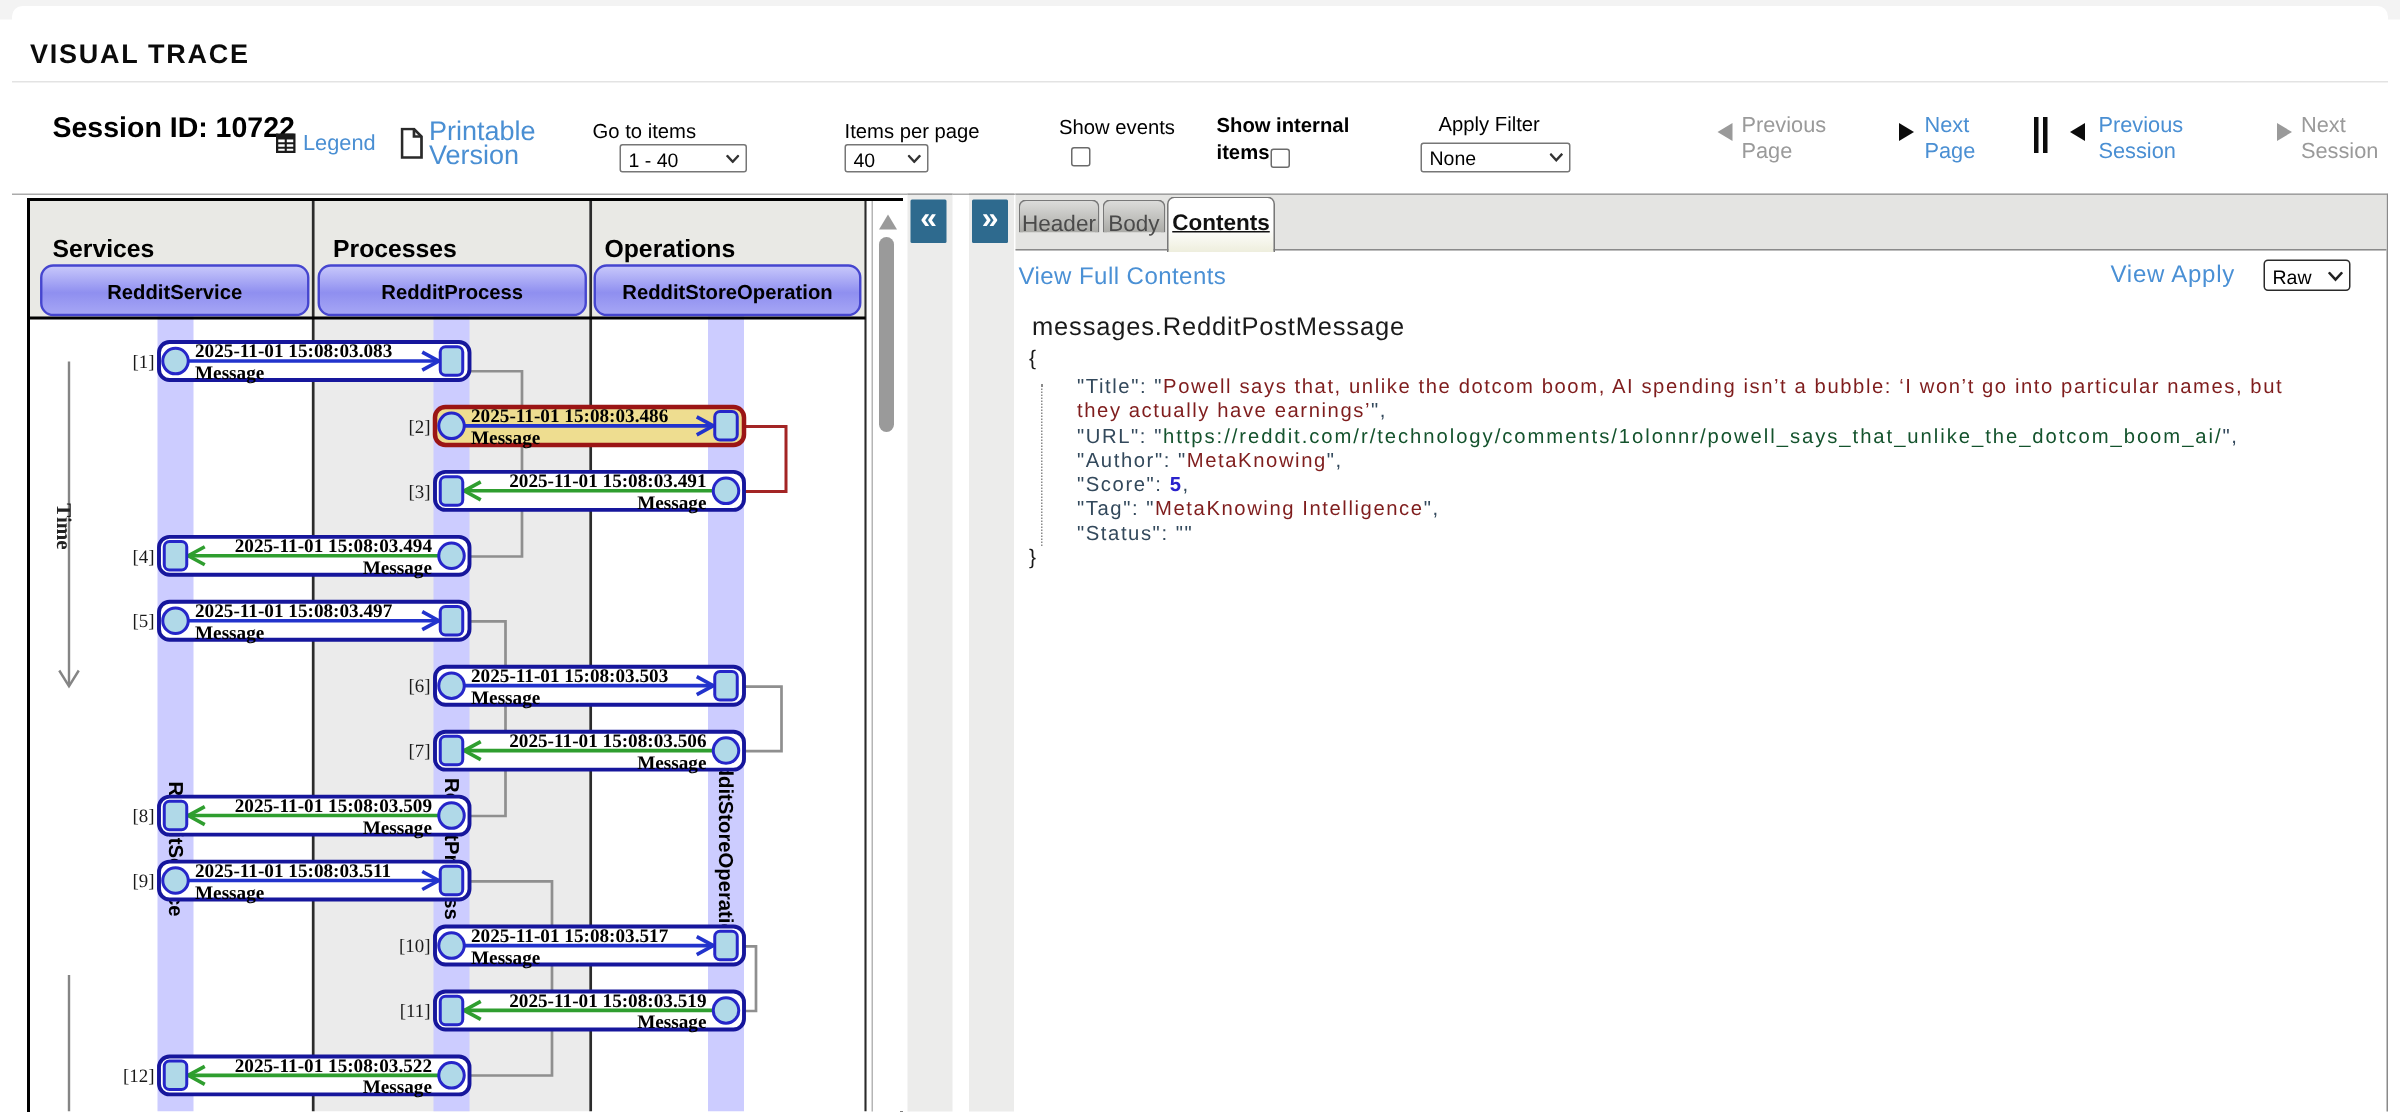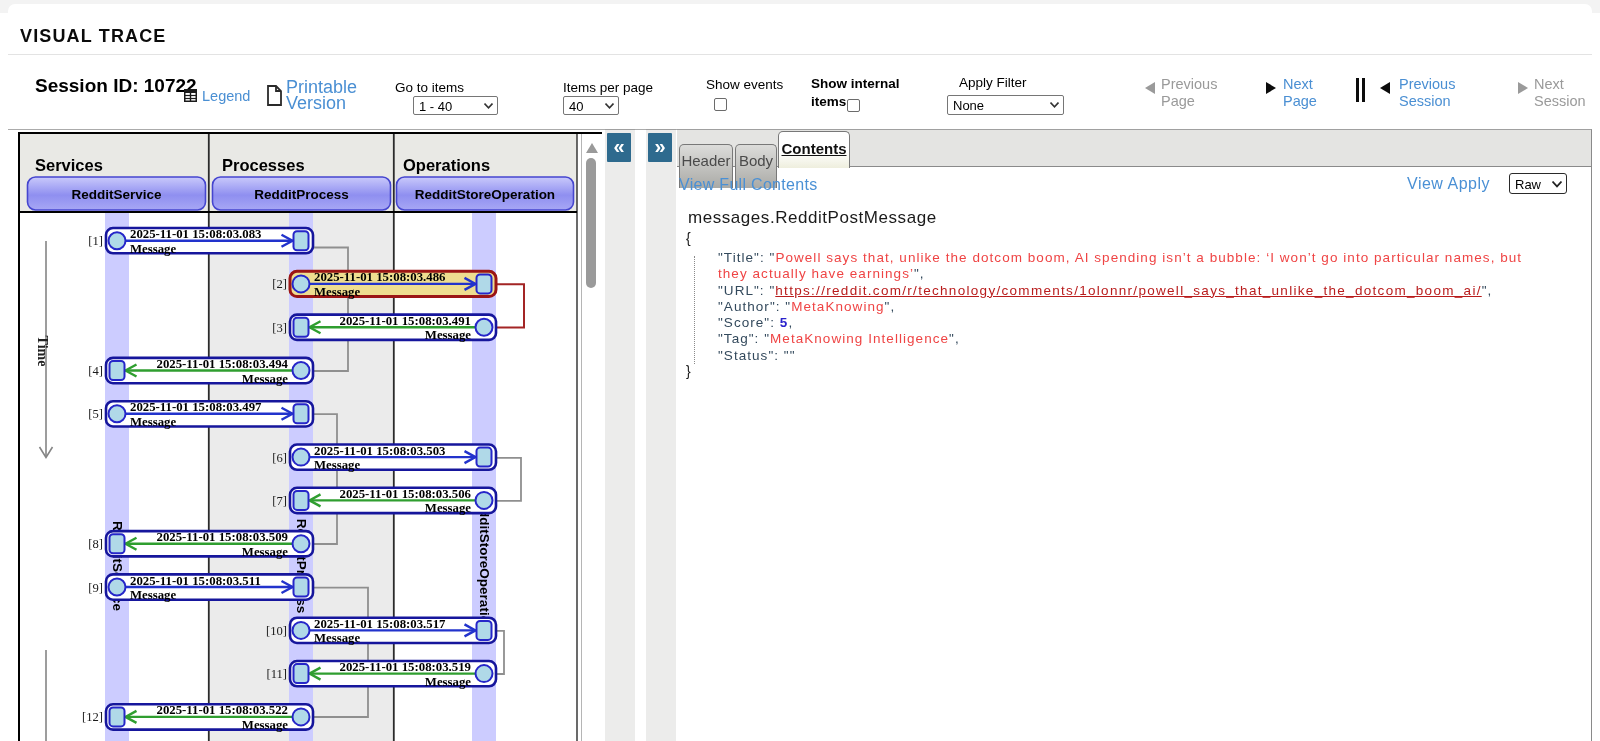--- a/index.html
+++ b/index.html
@@ -17,24 +17,24 @@
 .tri-r { width:0; height:0; border-left:10px solid #000; border-top:6.5px solid transparent; border-bottom:6.5px solid transparent; position:absolute; }
 .tri-l { width:0; height:0; border-right:10px solid #000; border-top:6.5px solid transparent; border-bottom:6.5px solid transparent; position:absolute; }
 
 
 .strip { position:absolute; top:129px; width:30px; height:612px; background:#ececeb; border-top:1px solid #a0a0a0; }
 .colbtn { position:absolute; top:3px; left:2px; width:24px; height:29px; background:#2e6a8e; color:#fff; text-align:center; font-size:20px; font-weight:bold; line-height:26px; border-radius:1px; }
 
 
 #rpane { position:absolute; left:677px; top:129px; width:915px; height:612px; background:#fff; border-top:1px solid #a0a0a0; border-right:1px solid #8a8a8a; }
 #tabband { position:absolute; left:0; top:0; width:914px; height:37px; background:#e4e4e2; border-bottom:1px solid #8a8a8a; }
-.tab { position:absolute; top:14px; height:44px; border:1px solid #787878; border-bottom:none; border-radius:5px 5px 0 0; font-size:15px; color:#4a4a4a; text-align:center; background:linear-gradient(#dcdcda,#aaaaa6); line-height:32px; }
+.tab { position:absolute; top:3px; height:22px; border:1px solid #787878; border-bottom:none; border-radius:5px 5px 0 0; font-size:15px; color:#4a4a4a; text-align:center; background:linear-gradient(#dcdcda,#aaaaa6); line-height:32px; }
 #tab3 { top:1px; height:37px; background:linear-gradient(#ffffff 55%,#eeeedd); font-weight:bold; color:#111; line-height:34px; z-index:3; }
-.ov { color:#ef4444;margin-top:44px; }
-.ou { color:#b91c1c; text-decoration:underline; letter-spacing:1.3px; }
+.ov { color:#7f1d1d;margin-top:44px; }
+.ou { color:#14532d; letter-spacing:1.3px; }
 </style>
 </head>
 <body>
 <div style="position:absolute;left:0;top:0;width:1600px;height:13px;background:#f3f3f3;"></div>
 <div id="panel"></div>
 <div id="vt">VISUAL TRACE</div>
 <div id="hdivider"></div>
 <div style="position:absolute;left:8px;top:129px;width:1584px;height:1px;background:#ababab;"></div>
 
 <div id="toolbar" style="position:absolute;left:0;top:51px;width:1600px;height:78px;">
@@ -64,21 +64,21 @@
       <span class="tx">40</span>
       <svg width="9" height="6">
         <path d="M0.5,0.5 L4.5,4.8 L8.5,0.5" fill="none" stroke="#333" stroke-width="1.6"></path>
       </svg>
     </div>
   <div class="lbl" style="left:706px;top:26px;">Show events</div>
   <div class="cb" style="left:714px;top:47px;"></div>
   <div class="lbl" style="left:811px;top:24px;line-height:18px;font-weight:bold;">Show internal<br>items</div>
   <div class="cb" style="left:847px;top:48px;"></div>
   <div class="lbl" style="left:959px;top:24px;">Apply Filter</div>
-  <div class="sel" style="left:947px;top:44px;width:117px;height:20px;text-align:center;">
+  <div class="sel" style="left:947px;top:44px;width:100px;height:20px;text-align:center;">
       <span class="tx">None</span>
       <svg width="9" height="6">
         <path d="M0.5,0.5 L4.5,4.8 L8.5,0.5" fill="none" stroke="#333" stroke-width="1.6"></path>
       </svg>
     </div>
 
   <div class="tri-l" style="left:1145px;top:31px;border-right-color:#9a9a9a;"></div>
   <div class="lbl gray" style="left:1161px;top:25px;font-size:14.5px;line-height:16.5px;">Previous<br>Page</div>
   <div class="tri-r" style="left:1266px;top:31px;border-left-color:#0c0c0c;"></div>
   <div class="lbl blue" style="left:1283px;top:25px;font-size:14.5px;line-height:16.5px;">Next<br>Page</div>

